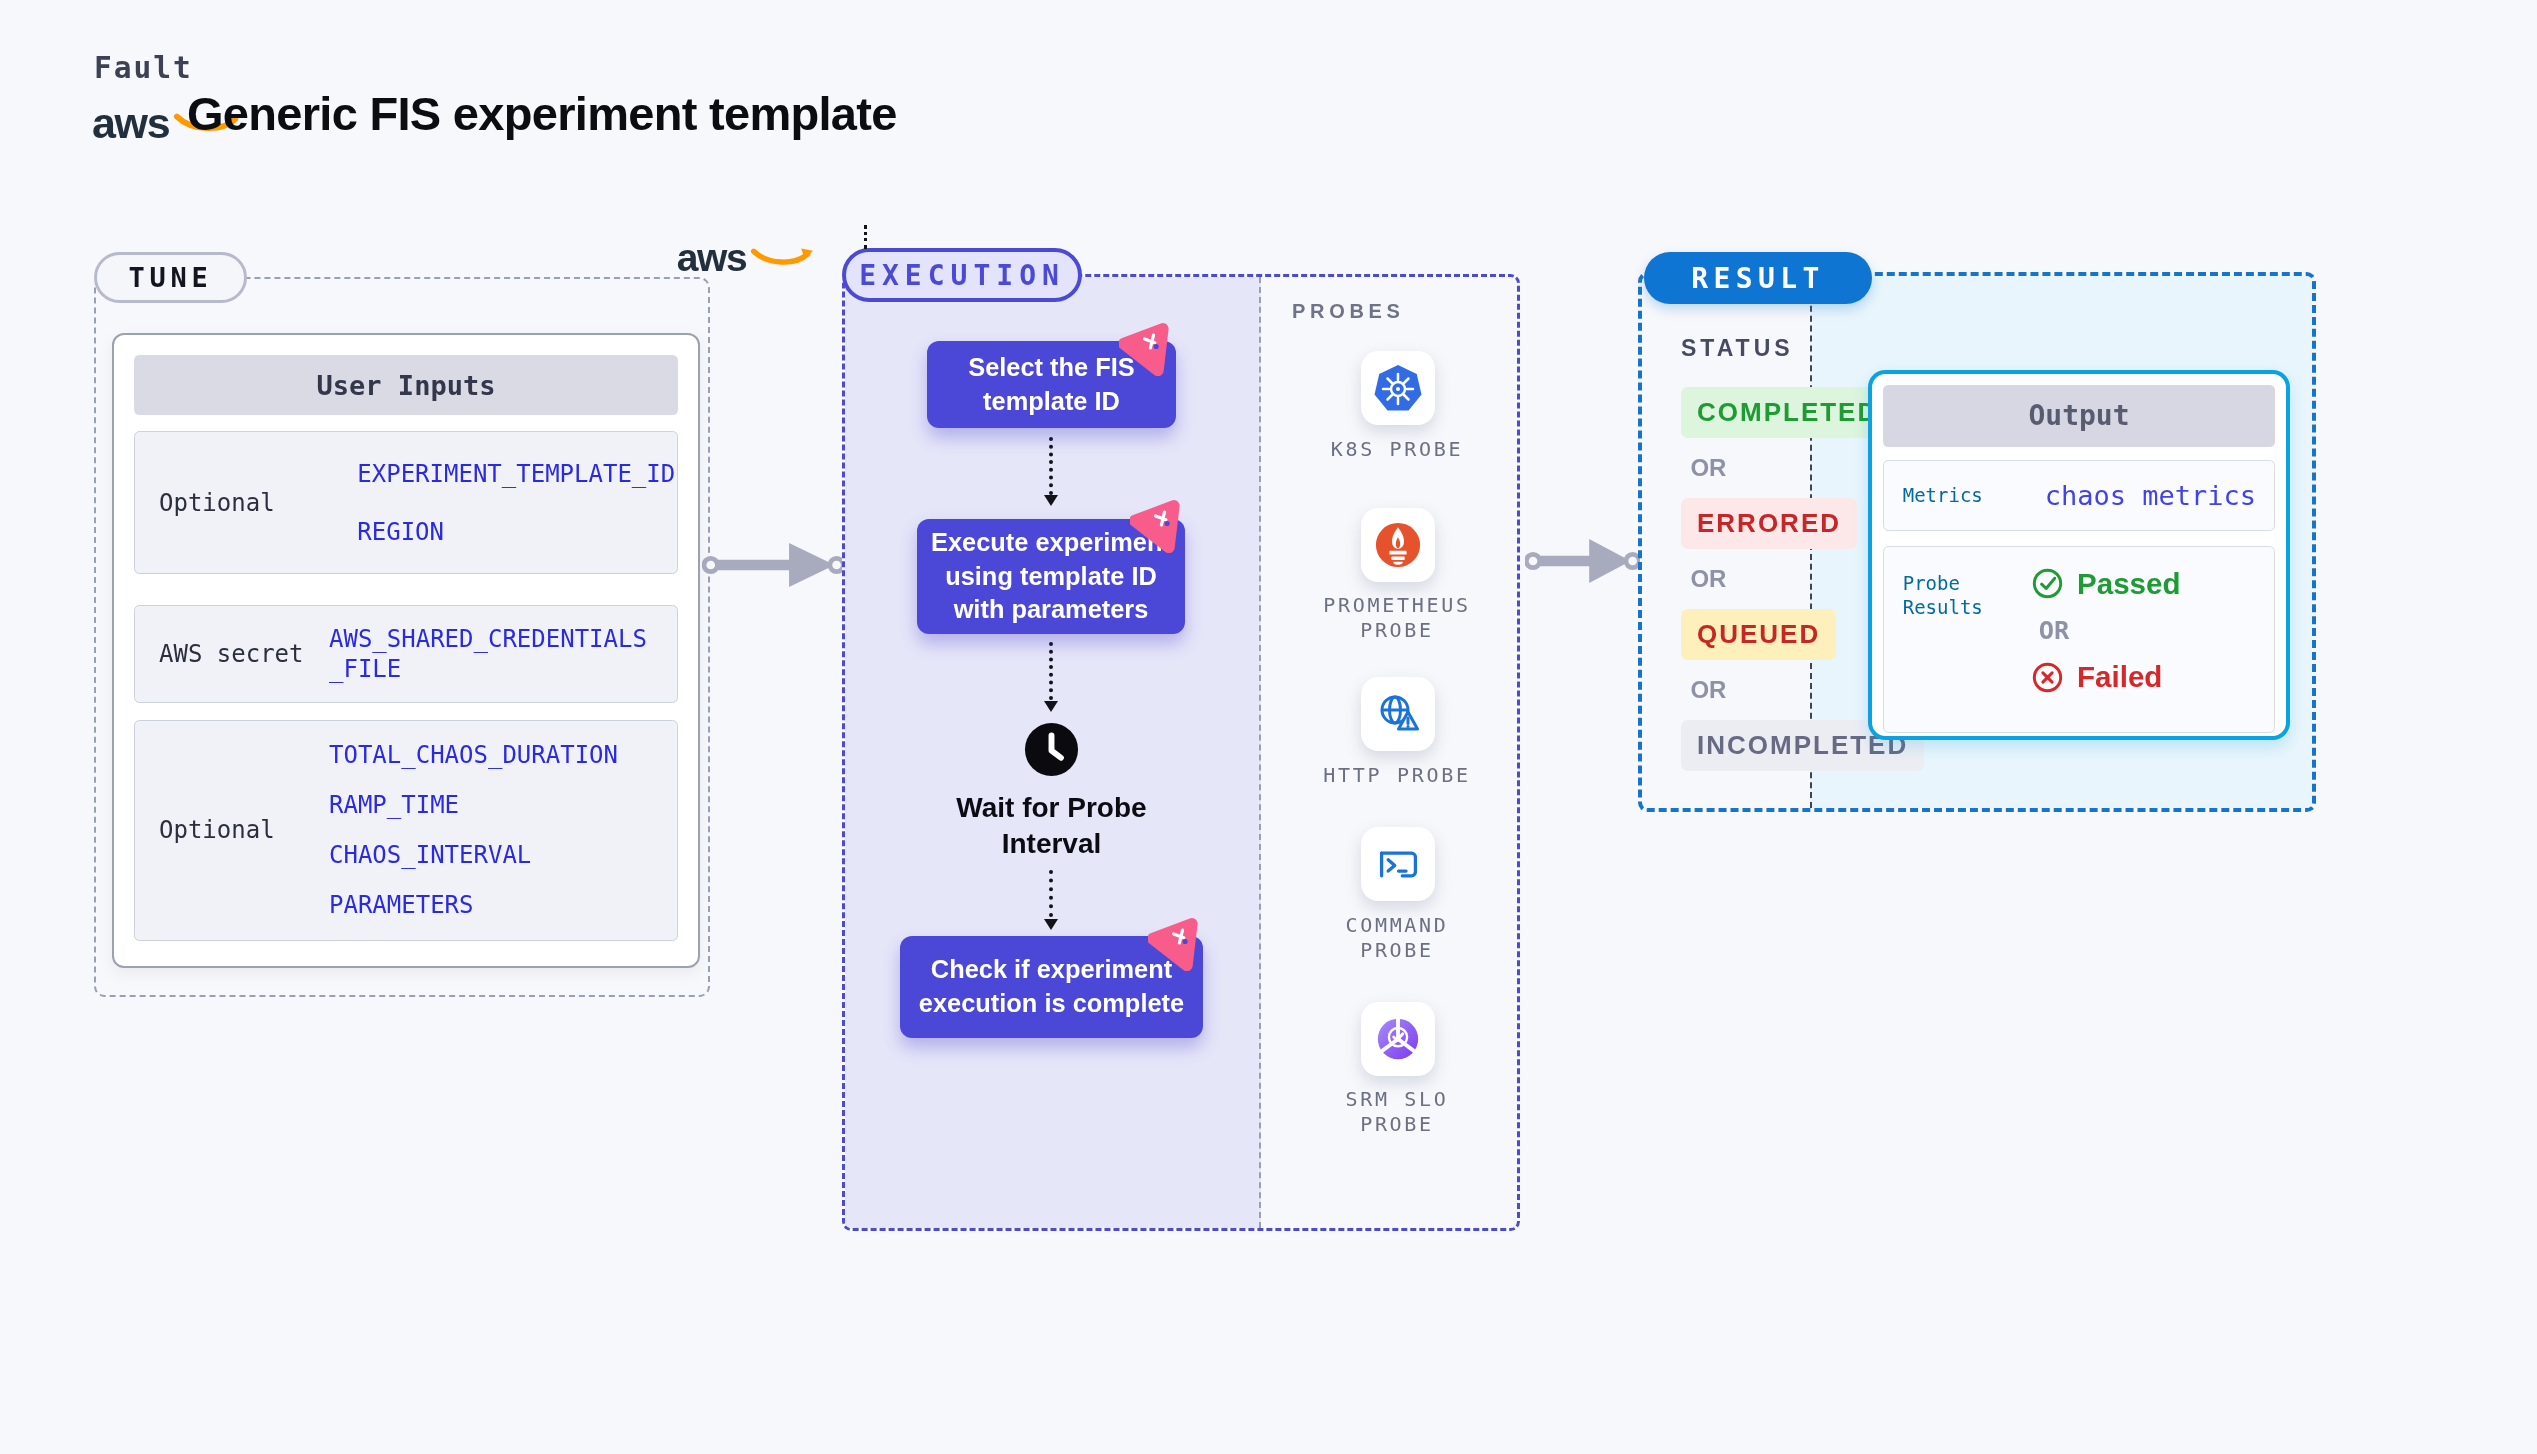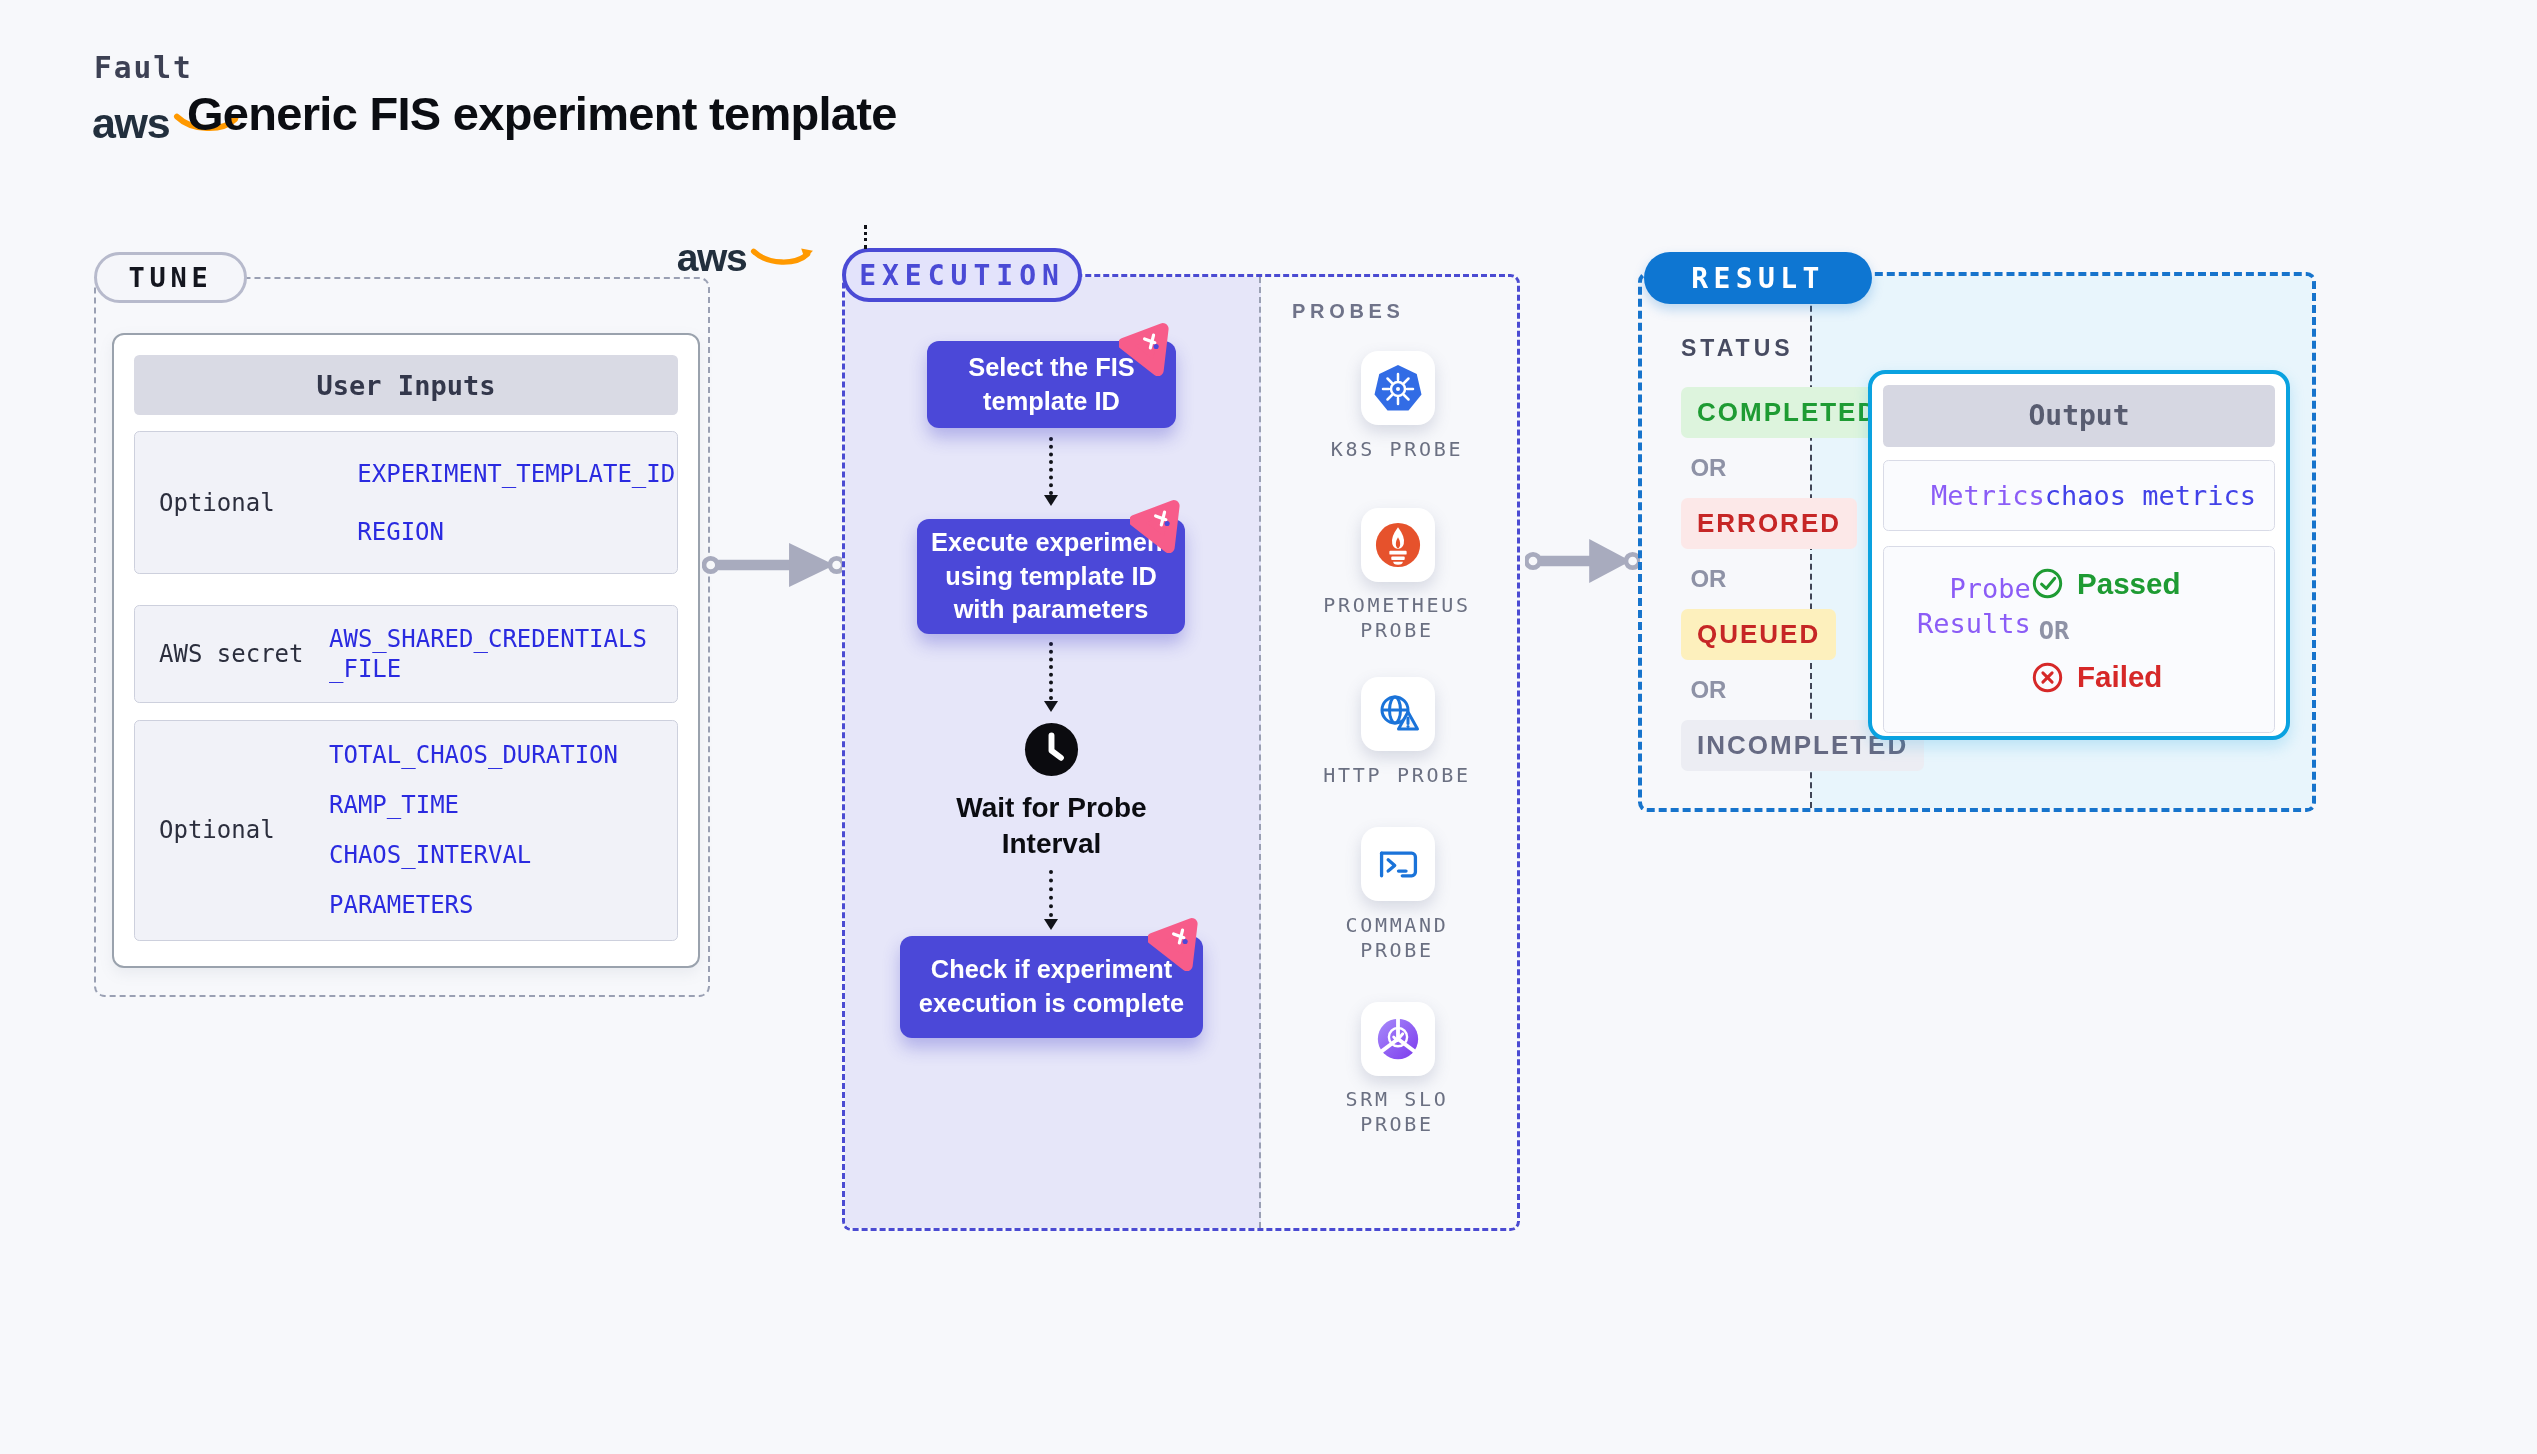--- a/index.html
+++ b/index.html
@@ -97,22 +97,22 @@
 
   .output-card { left:1868px; top:370px; width:422px; height:370px; background:#fff;
                  border:4.7px solid #0aa2e0; border-radius:17.4px; padding:10.7px; z-index:3;
                  box-shadow:0 6.7px 14.7px rgba(10,162,224,.20); }
   .output-head { height:62px; background:#d6d7e2; border-radius:5.4px; display:flex;
                  align-items:center; justify-content:center; font-size:28px;
                  font-weight:bold; color:#585c70; }
   .out-row { border:1.3px solid #d9dbe7; border-radius:5.4px; background:#fafbfe;
              display:flex; }
   .metrics-row { margin-top:13.4px; height:71px; align-items:center; }
-  .out-label { width:161px; padding-left:19px; font-size:27px; color:#8b5cf6;
-               line-height:1.3;text-align:right; }
+  .out-label { width:161px; padding-left:19px; font-size:19px; color:#0369a1;
+               line-height:1.3; }
   .metrics-value { font-size:27px; color:#4242e8; }
   .probe-res-row { margin-top:14.7px; height:187px; align-items:flex-start; }
   .probe-res-row .out-label { padding-top:24px; width:161px; }
   .res-outcomes { padding-top:20px; display:flex; flex-direction:column; }
   .outcome { display:flex; align-items:center; gap:13.4px; font-size:29.5px; font-weight:bold; }
   .outcome-pass { color:#1e9b33; }
   .outcome-fail { color:#d62828; }
   .res-or { font-family:"DejaVu Sans Mono",monospace; font-size:25.4px; font-weight:bold;
             color:#8e92a6; margin:14.7px 0 14.7px 8px; }
 </style>

